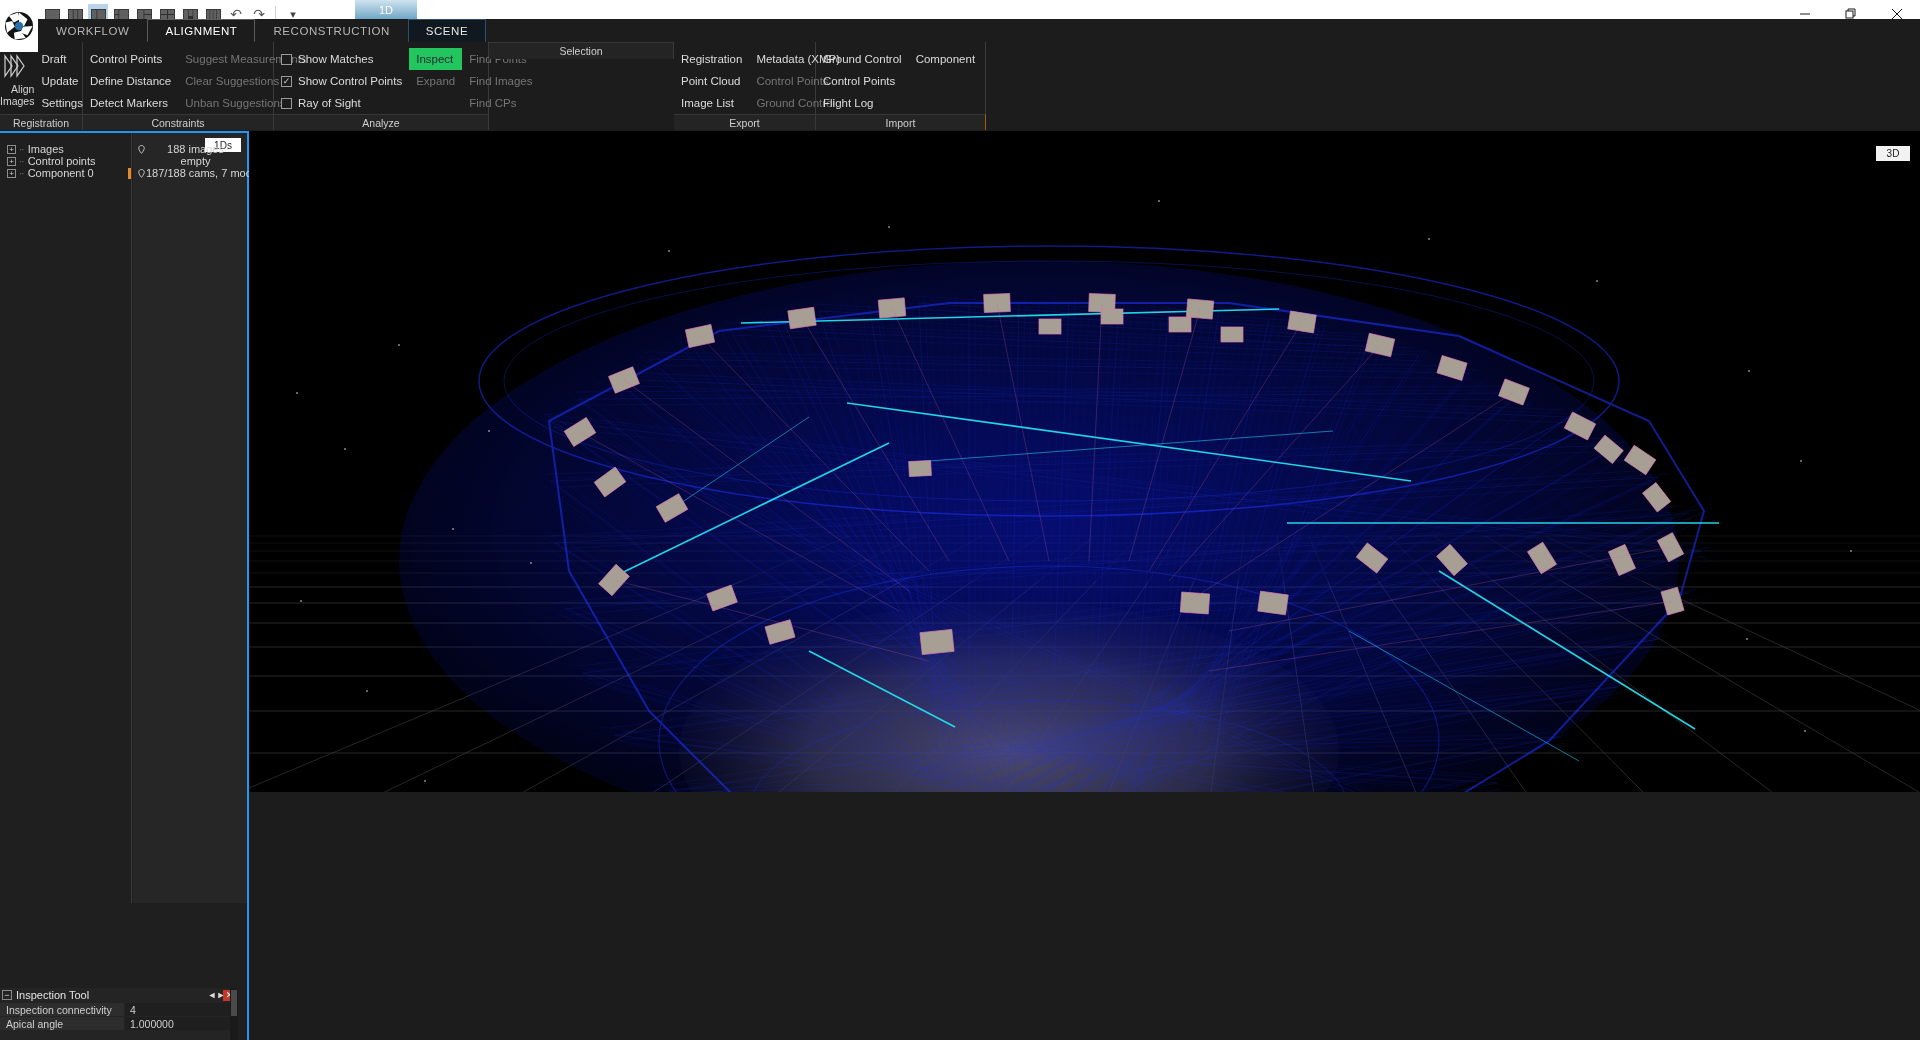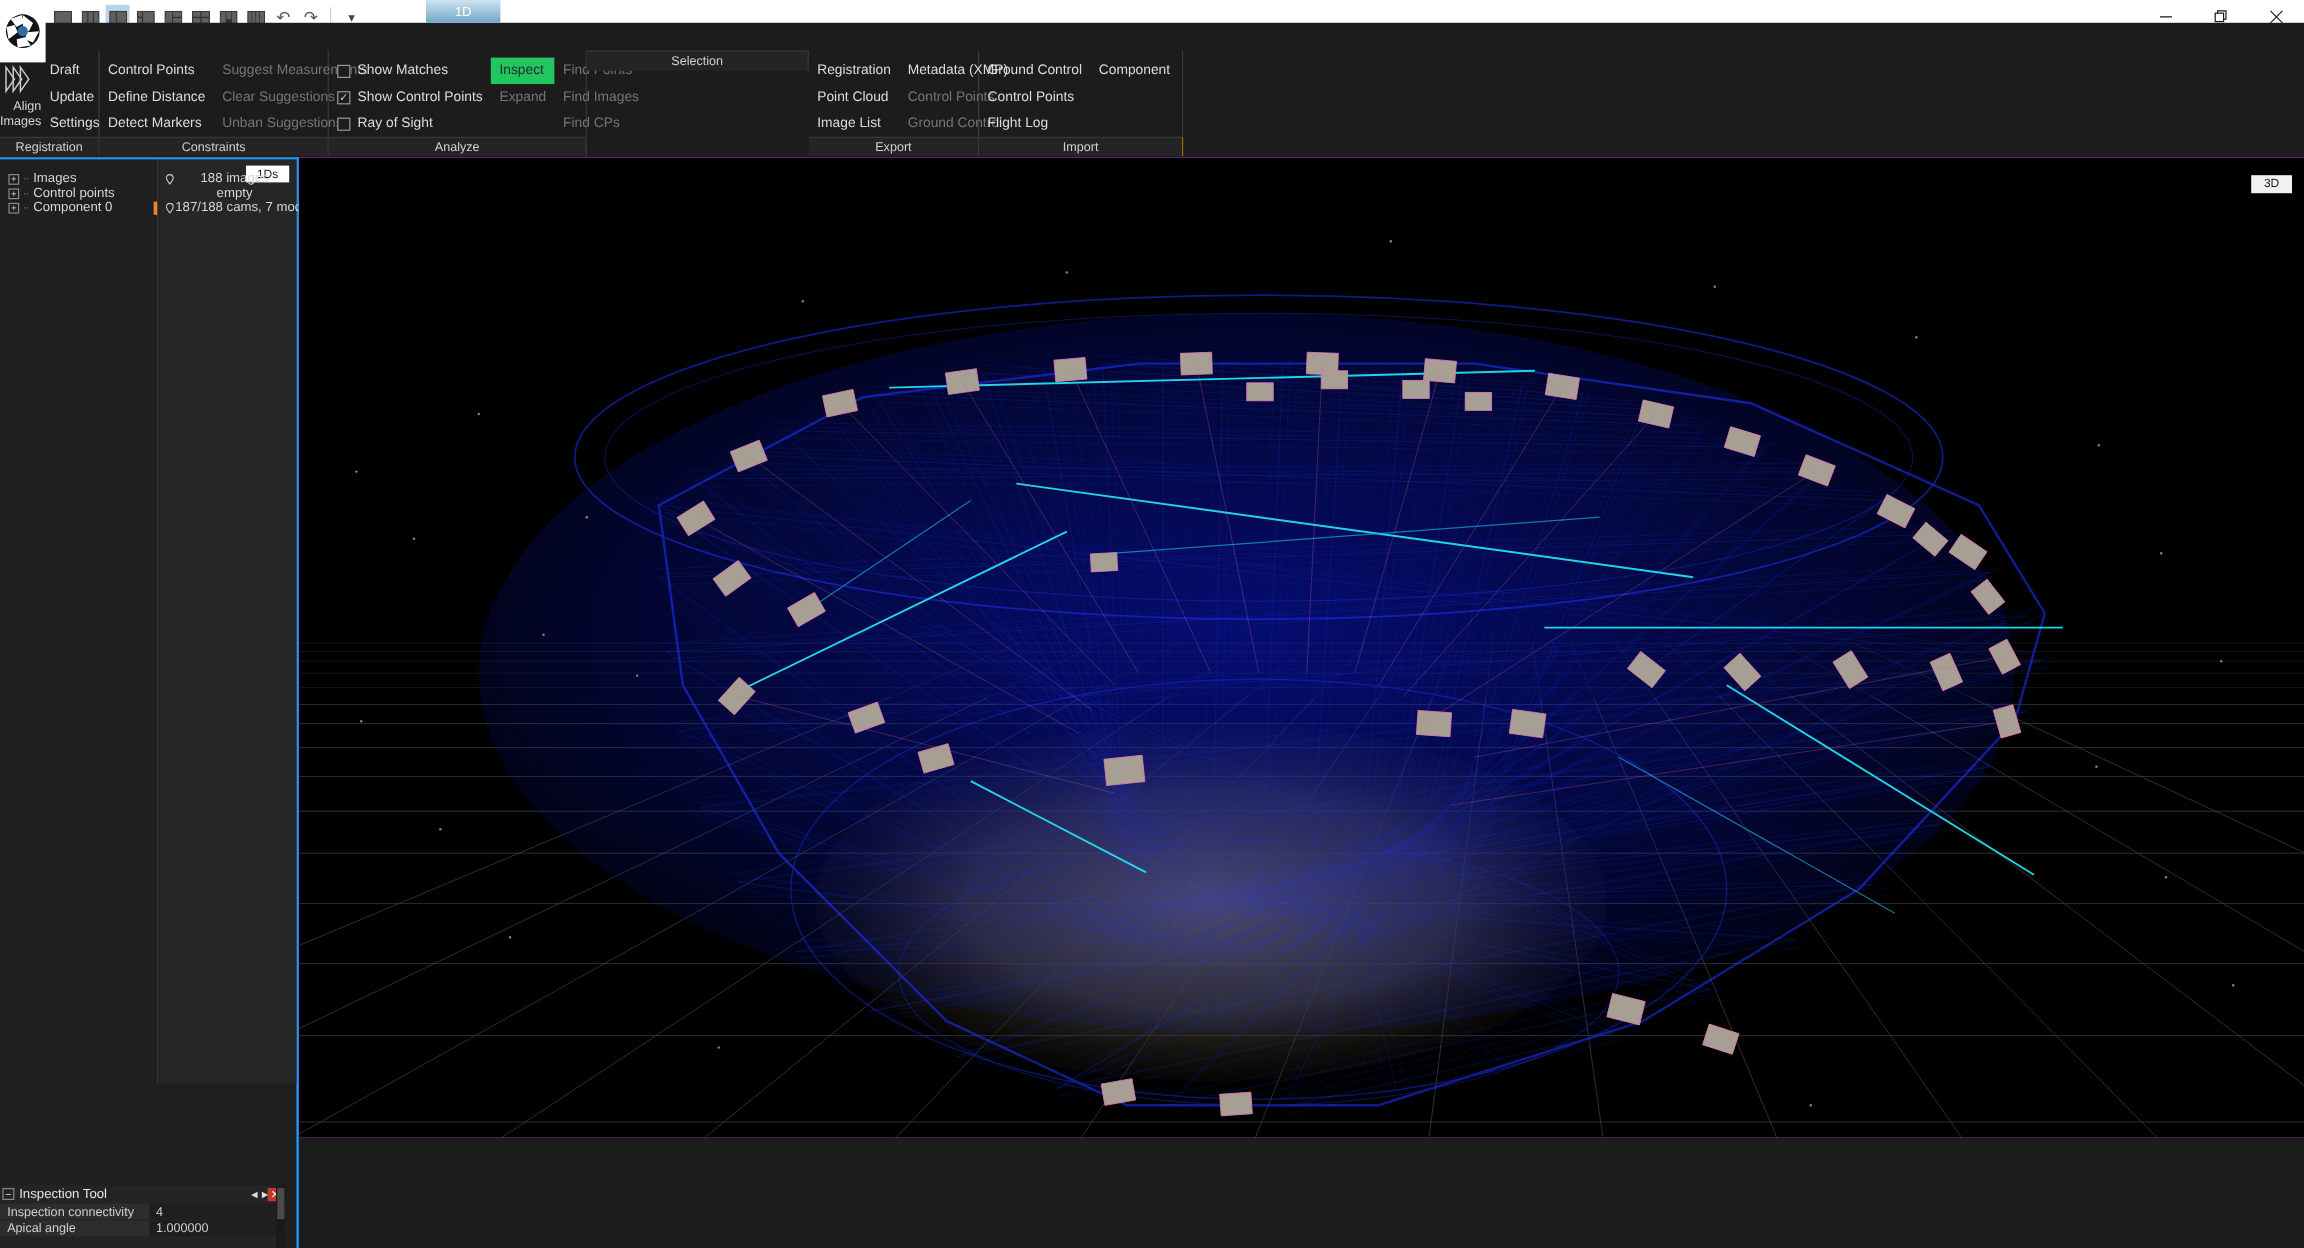--- a/index.html
+++ b/index.html
@@ -170,22 +170,22 @@
     padding:0 2px 0 3px;
   }
   .srow .pin{width:10px;flex:0 0 auto;display:flex;align-items:center;justify-content:center;}
   .srow .txt{flex:1;text-align:center;white-space:nowrap;}
   .orange-tick{
     position:absolute;left:-5px;width:3px;height:11px;background:#e8872b;
   }
 
   
   .viewport{
-    position:absolute;left:249px;top:131px;width:1671px;height:817px;
-    background:#d946ef;overflow:hidden;
+    position:absolute;left:249px;top:131px;width:1671px;height:661px;
+    background:#0ea5e9;overflow:hidden;
   }
   .badge3d{
     position:absolute;right:10px;top:15px;width:34px;height:15px;
     background:#f2f2f2;color:#1a1a1a;font-size:10px;
     display:flex;align-items:center;justify-content:center;
     z-index:20;
   }
 
   
   .insp{
@@ -338,20 +338,34 @@
     <div class="qat-btn">
         <span class="undo-ico">↷</span>
       </div>
     <div class="qat-sep"></div>
     <div class="qat-more">
         <span>▾</span>
       </div>
   </div>
 
   <div class="tabstrip">
+    <div class="tabs">
+      <div class="tab">
+          <span>WORKFLOW</span>
+        </div>
+      <div class="tab active">
+          <span>ALIGNMENT</span>
+        </div>
+      <div class="tab">
+          <span>RECONSTRUCTION</span>
+        </div>
+      <div class="tab scene">
+          <span>SCENE</span>
+        </div>
+    </div>
     <div class="rc-zone">
       <span class="rc-label">RC</span>
       <svg class="warn-ico" viewBox="0 0 16 15">
         <path d="M8 1 L15 14 L1 14 Z" fill="#2b2b2b" stroke="#d8d8d8" stroke-width="1.2"></path>
         <rect x="7.3" y="5.5" width="1.4" height="5" fill="#d8d8d8"></rect>
         <rect x="7.3" y="11.3" width="1.4" height="1.4" fill="#d8d8d8"></rect>
       </svg>
       <svg class="help-ico" viewBox="0 0 16 16">
         <circle cx="8" cy="8" r="7.4" fill="#1b6fc4"></circle>
         <text x="8" y="12" font-size="11" font-family="Liberation Sans, sans-serif" fill="#ffffff" text-anchor="middle">?</text>

